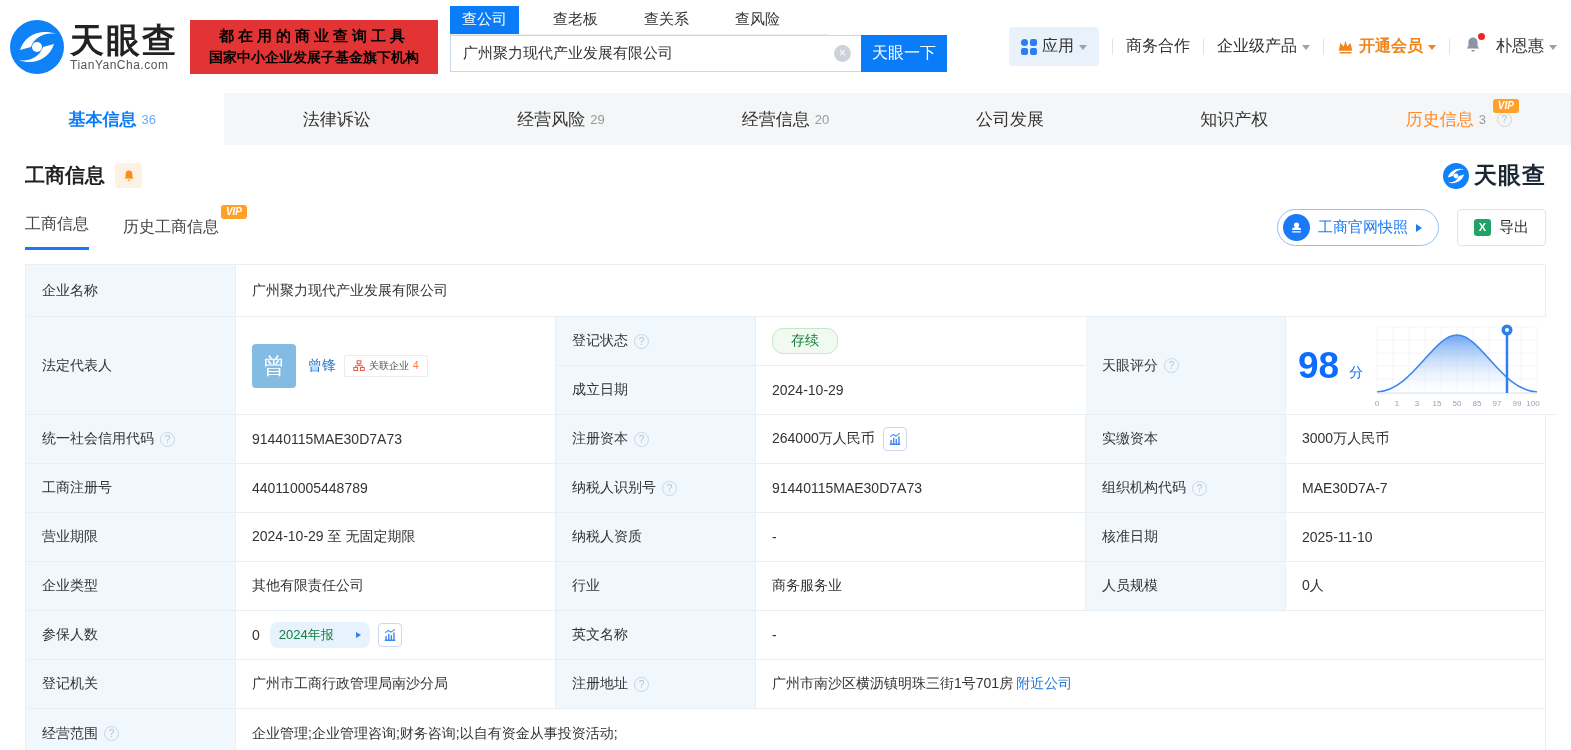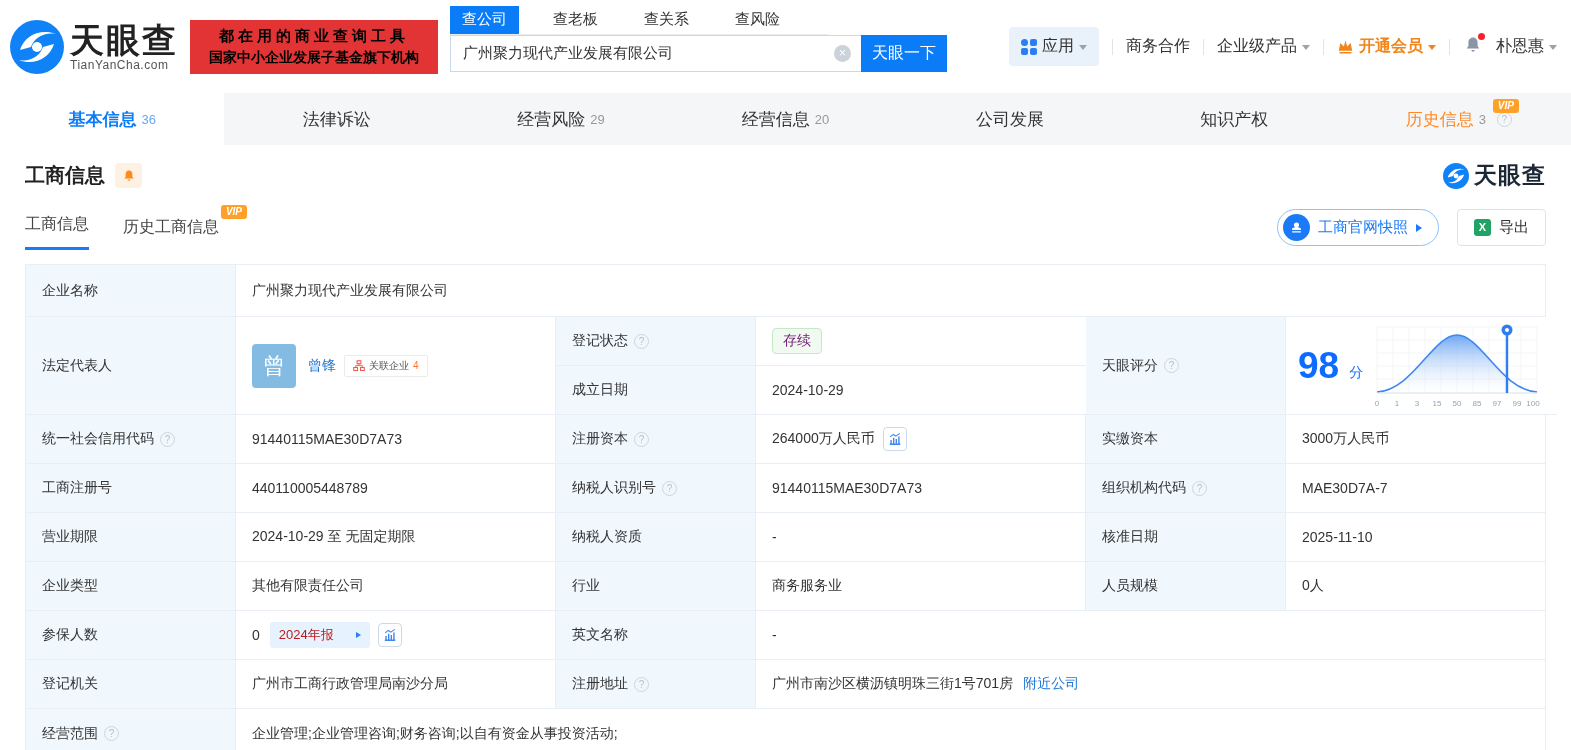--- a/index.html
+++ b/index.html
@@ -109,25 +109,25 @@
   .sub.first { border-bottom:1px solid #e9eef5; }
   .sub .td { border-right:none; }
   .tall { min-height:48px; }
 
   .link { color:#2178d4; cursor:pointer; text-decoration:none; }
   .avatar { width:44px; height:44px; border-radius:4px; background:#84bbe3; color:#fff; font-size:22px;
     display:flex; align-items:center; justify-content:center; margin-right:12px; }
   .rel-badge { display:flex; align-items:center; gap:4px; border:1px solid #ebebeb; border-radius:2px;
     padding:3px 8px; margin-left:8px; font-size:10px; color:#555; cursor:pointer; background:#fff; }
   .rel-badge .num { color:#ff7733; }
-  .status-badge { color:#701a75; background:#f0faf0; border:1px solid #c5e8c9; padding:3px 10px; font-size:14px; border-radius:4px; }
+  .status-badge { color:#15803d; background:#f0faf0; border:1px solid #c5e8c9; padding:3px 18px; font-size:14px; border-radius:11px; }
   .chart-ic { width:24px; height:24px; border:1px solid #ccd9ea; border-radius:4px; margin-left:8px;
     display:flex; align-items:center; justify-content:center; cursor:pointer; background:#fff; }
-  .report-badge { display:flex; align-items:center; gap:22px; background:#e6f2fd; color:#b91c1c; font-size:13px;
-    border-radius:3px; padding:4px 9px; margin-left:10px; cursor:pointer; }
+  .report-badge { display:flex; align-items:center; gap:22px; background:#e6f2fd; color:#15803d; font-size:13px;
+    border-radius:8px; padding:4px 9px; margin-left:10px; cursor:pointer; }
   .report-badge .tri-r { border-left-color:#2c7ef8; border-top-width:3px; border-bottom-width:3px; border-left-width:5px; }
 
   .score-cell { gap:10px; padding-left:12px; }
   .score-num { font-size:37px; font-weight:bold; color:#0b6cff; line-height:1; }
   .score-unit { font-size:14px; color:#0b6cff; margin-top:14px; }
 </style>
 </head>
 <body>
 
 <div class="header">
@@ -446,21 +446,21 @@
 
     <div class="tr">
       <div class="th">登记机关</div>
       <div class="td">广州市工商行政管理局南沙分局</div>
       <div class="th">
         <span>注册地址</span>
           <span class="qmark"></span>
       </div>
       <div class="td span4-7 no-r">
         <span>广州市南沙区横沥镇明珠三街1号701房</span>
-        <a class="link" style="margin-left:10px;">附近公司</a>
+        <a class="link" style="margin-left:3px;">附近公司</a>
       </div>
     </div>
 
     <div class="tr last">
       <div class="th">
         <span>经营范围</span>
           <span class="qmark"></span>
       </div>
       <div class="td span2-7 no-r">企业管理;企业管理咨询;财务咨询;以自有资金从事投资活动;</div>
     </div>

